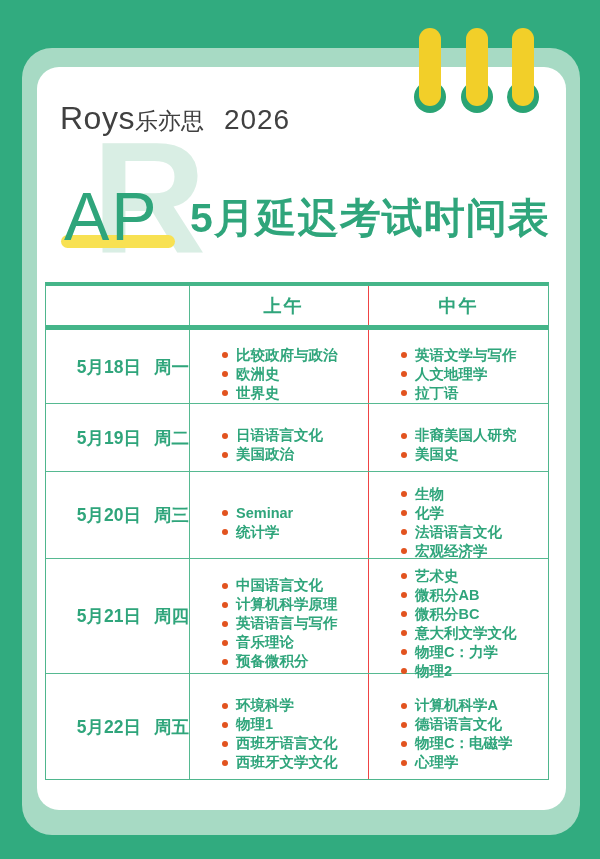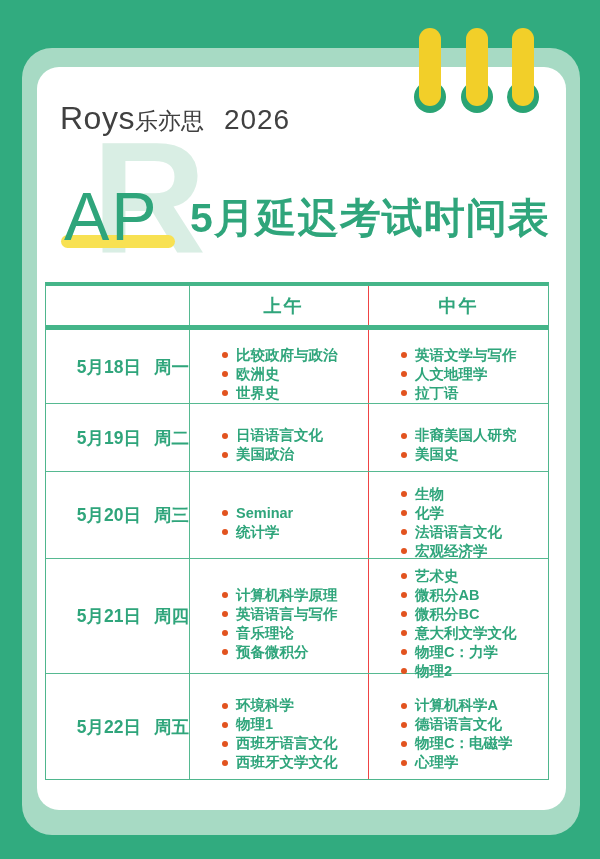--- a/index.html
+++ b/index.html
@@ -213,20 +213,24 @@
   </div>
 
   <div class="trow" style="height:115px">
     <div class="cell c1 date-cell">
       <span>5月21日</span>
       <span>周四</span>
     </div>
     <div class="cell c2 list-cell">
         <div class="item">
           <span class="bullet"></span>
+          <span class="item-text">中国语言文化</span>
+        </div>
+        <div class="item">
+          <span class="bullet"></span>
           <span class="item-text">计算机科学原理</span>
         </div>
         <div class="item">
           <span class="bullet"></span>
           <span class="item-text">英语语言与写作</span>
         </div>
         <div class="item">
           <span class="bullet"></span>
           <span class="item-text">音乐理论</span>
         </div>

